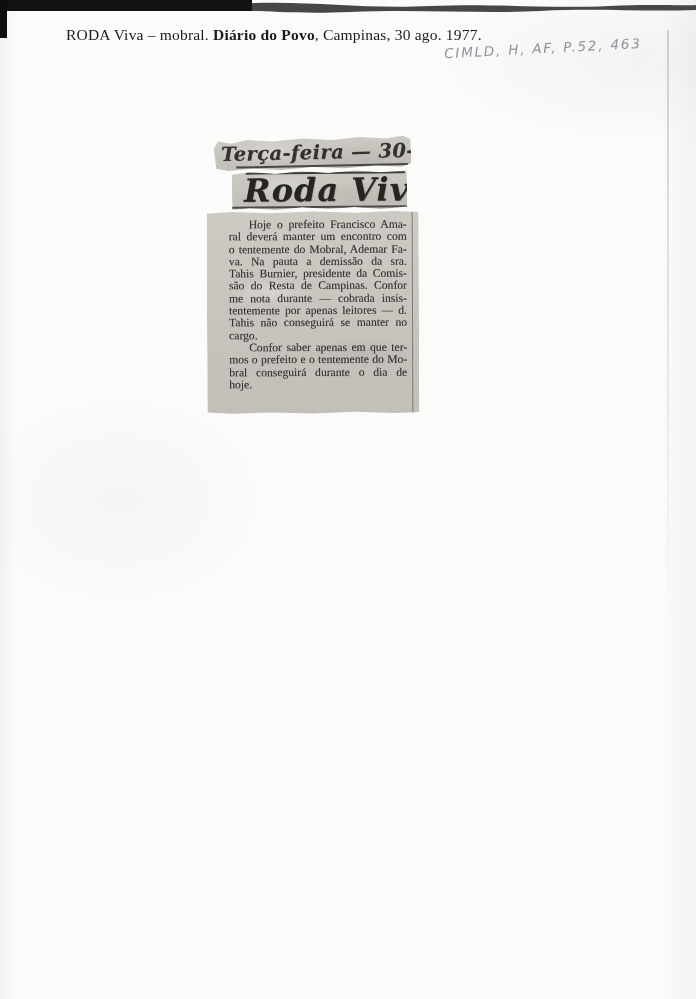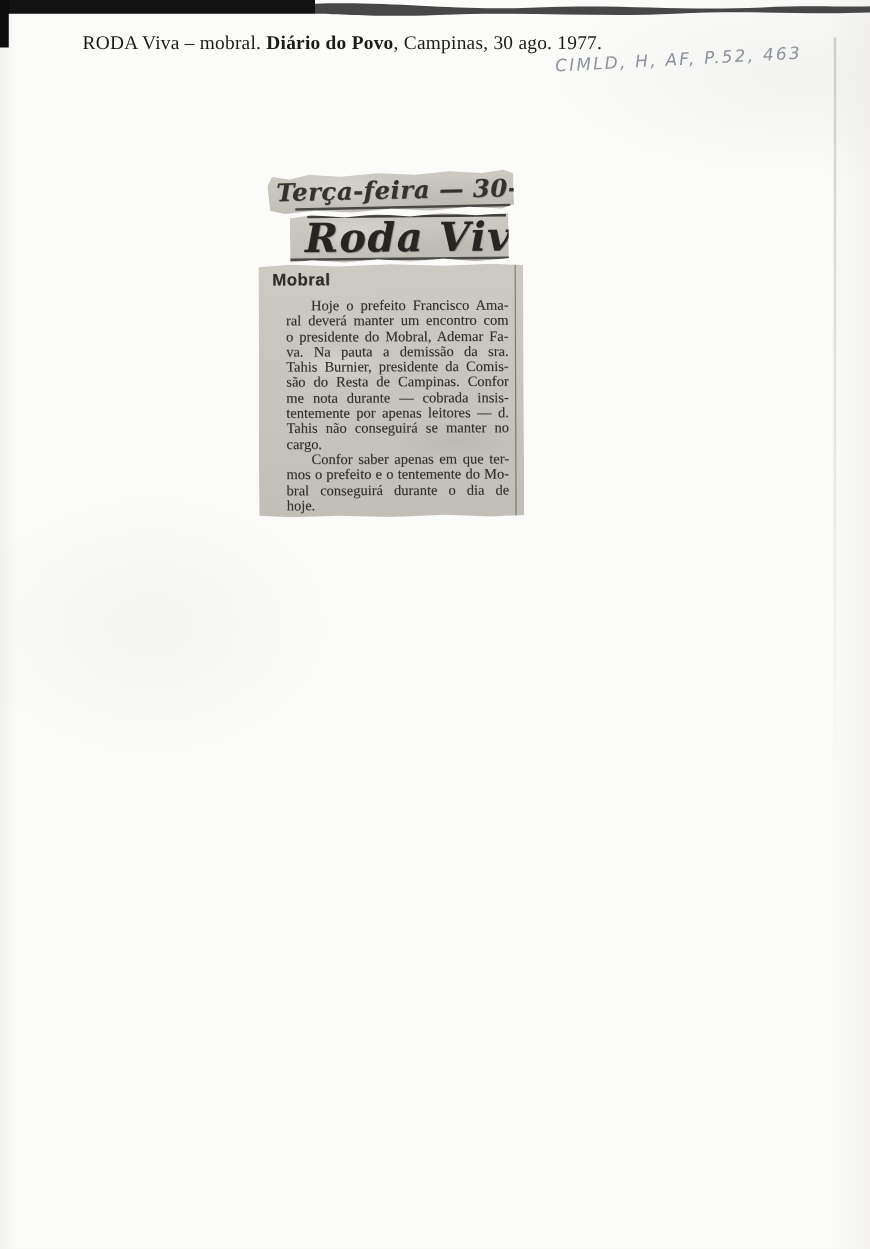--- a/index.html
+++ b/index.html
@@ -137,25 +137,24 @@
   </div>
 
   <div class="strip clip-headline">
     <div class="rule-top"></div>
     <div class="txt">Roda Viva</div>
     <div class="rule-bottom"></div>
   </div>
 
   <div class="strip clip-body">
     <div class="cut-line"></div>
-    <div class="section-label">Mobral</div>
     <div class="article">
       <div class="line ind">Hoje o prefeito Francisco Ama-</div>
       <div class="line">ral deverá manter um encontro com</div>
-      <div class="line">o presidente do Mobral, Ademar Fa-</div>
+      <div class="line">o tentemente do Mobral, Ademar Fa-</div>
       <div class="line">va. Na pauta a demissão da sra.</div>
       <div class="line">Tahis Burnier, presidente da Comis-</div>
       <div class="line">são do Resta de Campinas. Confor</div>
       <div class="line">me nota durante — cobrada insis-</div>
       <div class="line">tentemente por apenas leitores — d.</div>
       <div class="line">Tahis não conseguirá se manter no</div>
       <div class="line short">cargo.</div>
       <div class="line ind">Confor saber apenas em que ter-</div>
       <div class="line">mos o prefeito e o tentemente do Mo-</div>
       <div class="line">bral conseguirá durante o dia de</div>

